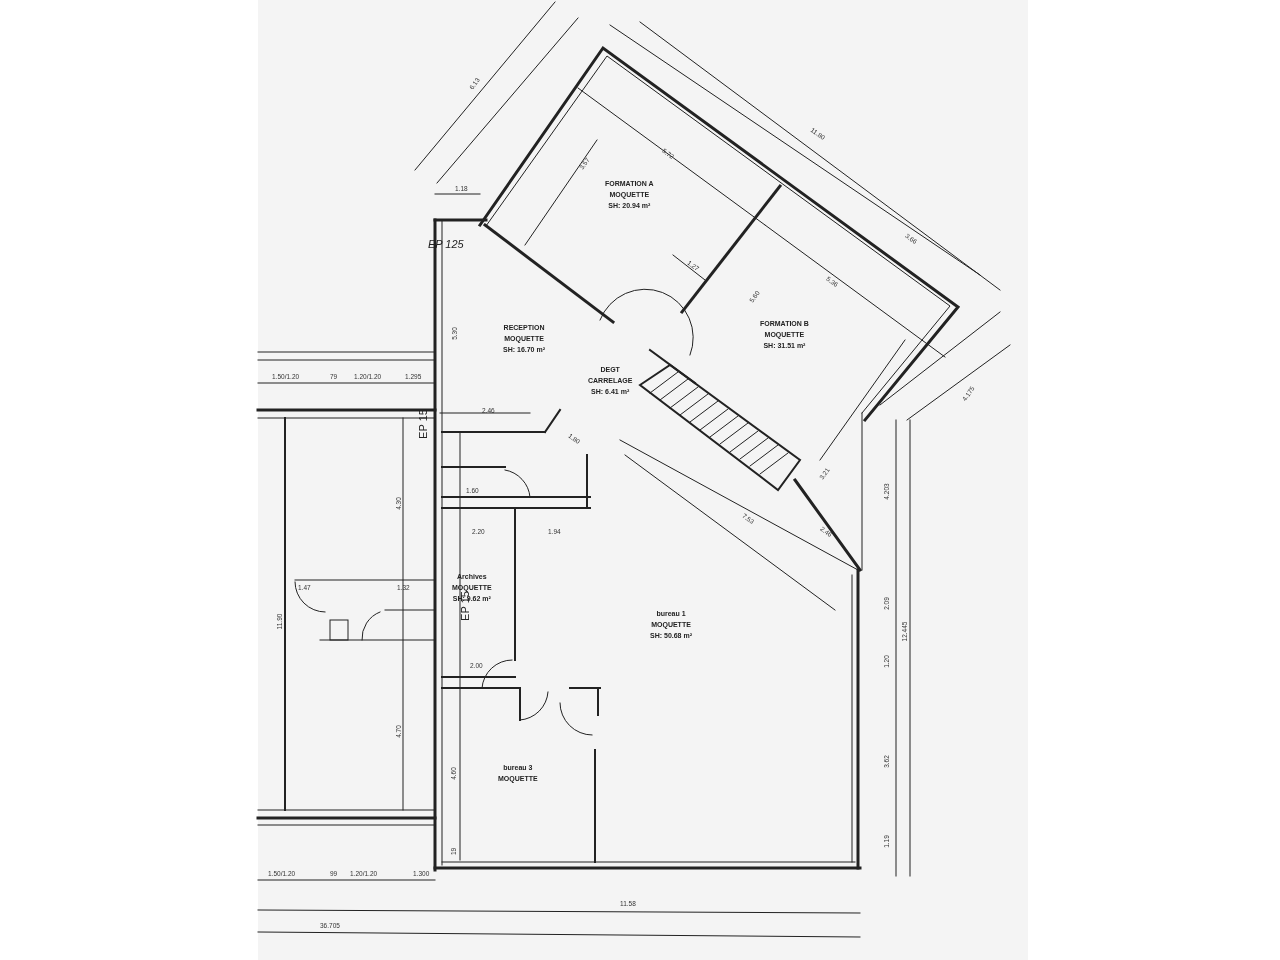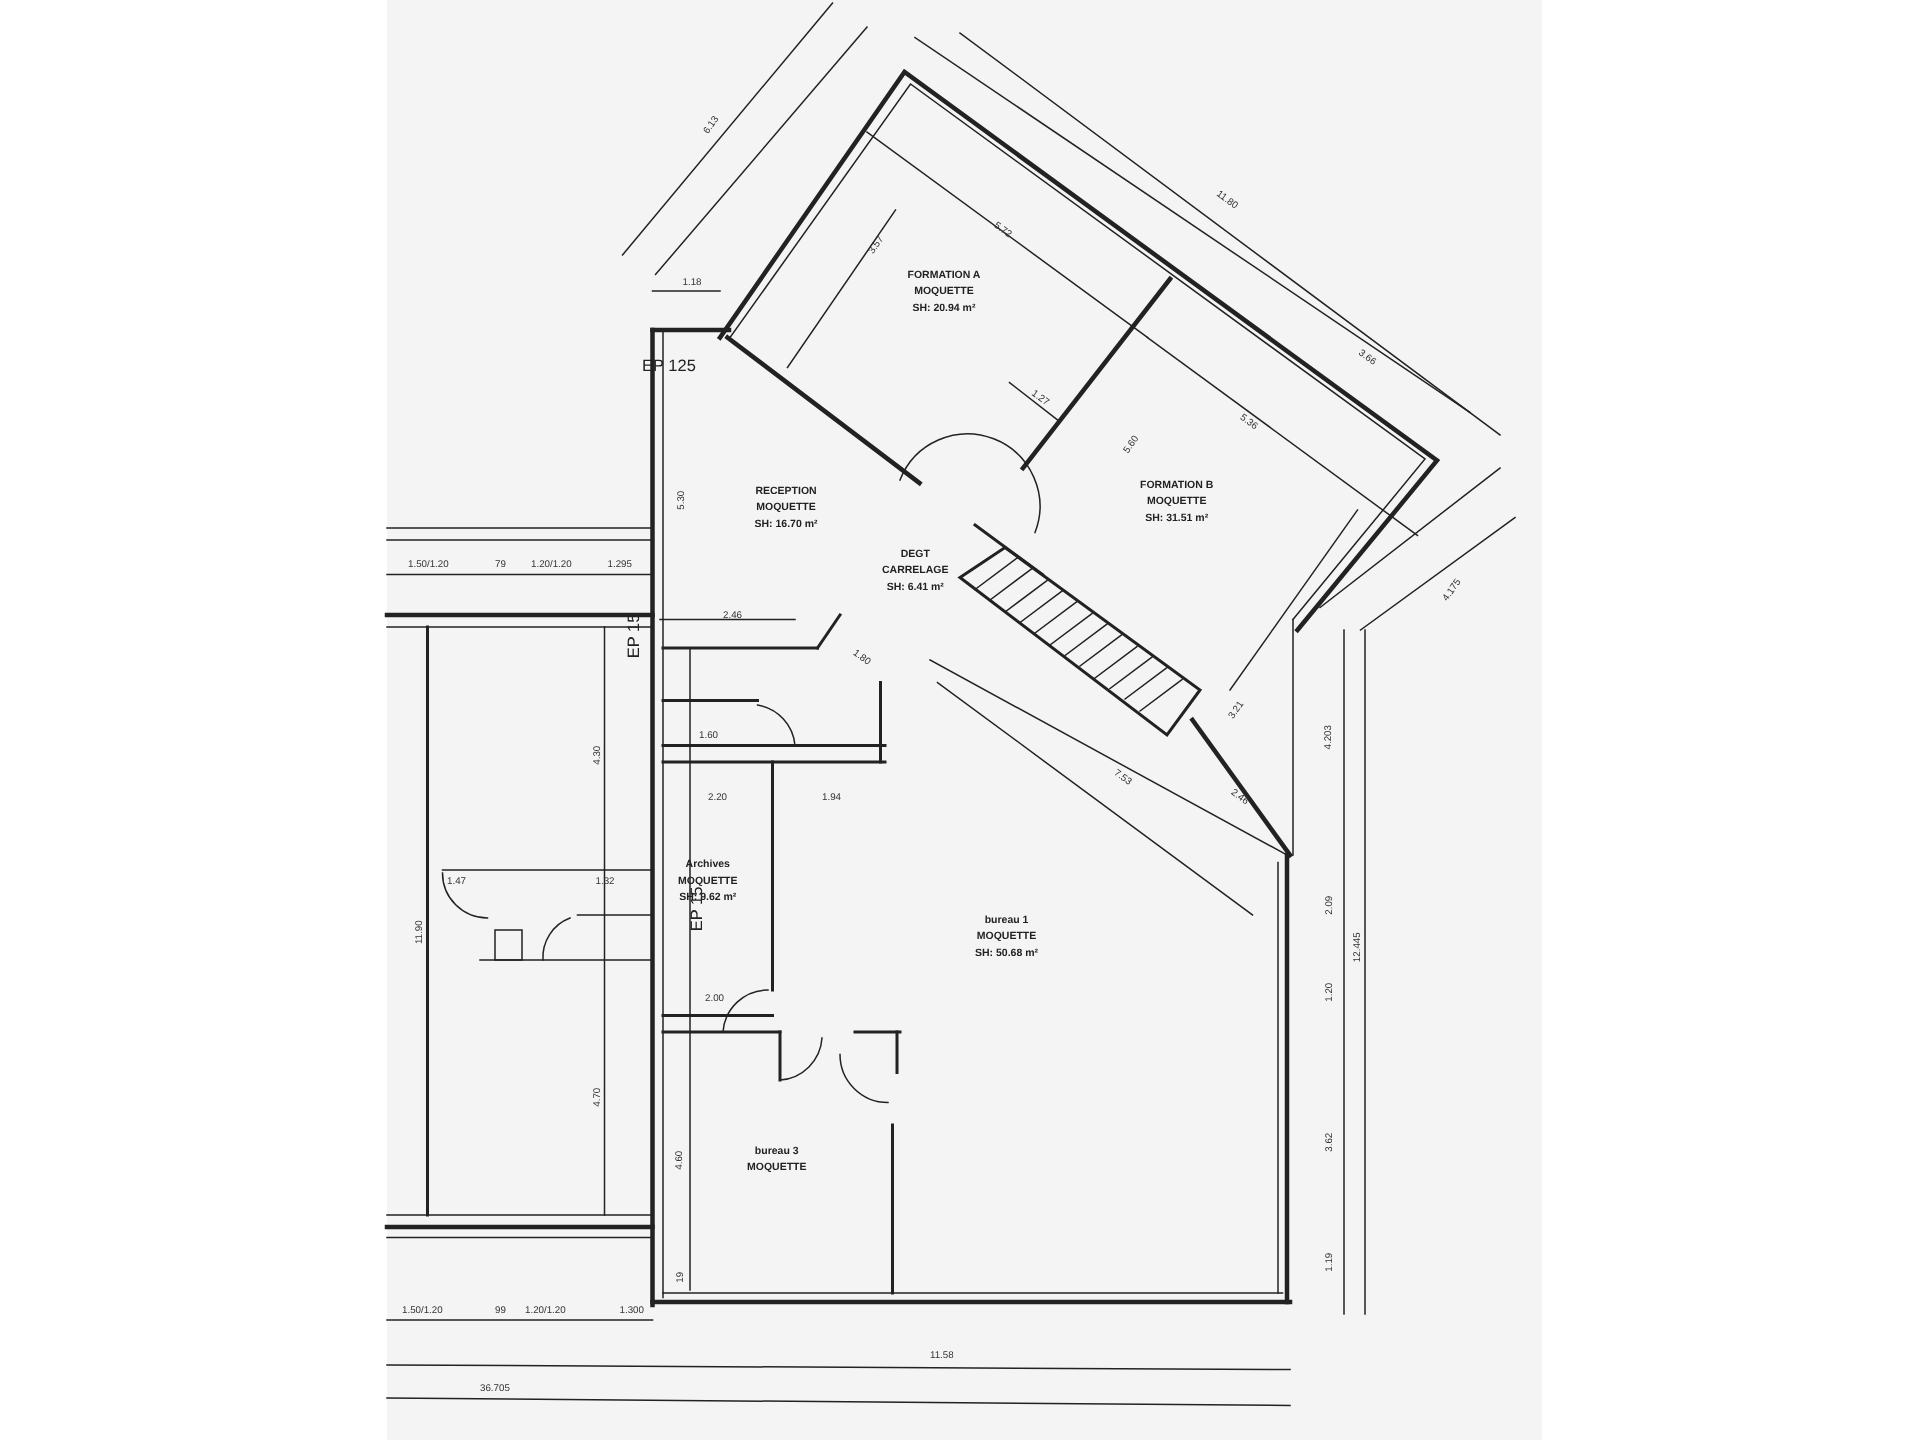--- a/index.html
+++ b/index.html
@@ -148,21 +148,21 @@
 <div class="lbl" style="left:650px;top:608px;">
   <div>bureau 1</div>
   <div>MOQUETTE</div>
   <div>SH: 50.68 m²</div>
 </div>
 <div class="lbl" style="left:498px;top:762px;">
   <div>bureau 3</div>
   <div>MOQUETTE</div>
 </div>
 
-<div class="ep" style="left:428px;top:238px;">EP 125</div>
+<div class="ep" style="left:428px;top:238px;font-style:italic;">EP 125</div>
 <div class="ep" style="left:408px;top:418px;transform:rotate(-90deg);">EP 15</div>
 <div class="ep" style="left:450px;top:600px;transform:rotate(-90deg);">EP 15</div>
 
 <div class="dim" style="left:455px;top:185px;">1.18</div>
 <div class="dim" style="left:468px;top:80px;transform:rotate(-55deg);">6.13</div>
 <div class="dim" style="left:810px;top:130px;transform:rotate(36deg);">11.80</div>
 <div class="dim" style="left:905px;top:235px;transform:rotate(36deg);">3.66</div>
 <div class="dim" style="left:960px;top:390px;transform:rotate(-55deg);">4.175</div>
 <div class="dim" style="left:578px;top:160px;transform:rotate(-55deg);">3.57</div>
 <div class="dim" style="left:662px;top:150px;transform:rotate(36deg);">5.72</div>

